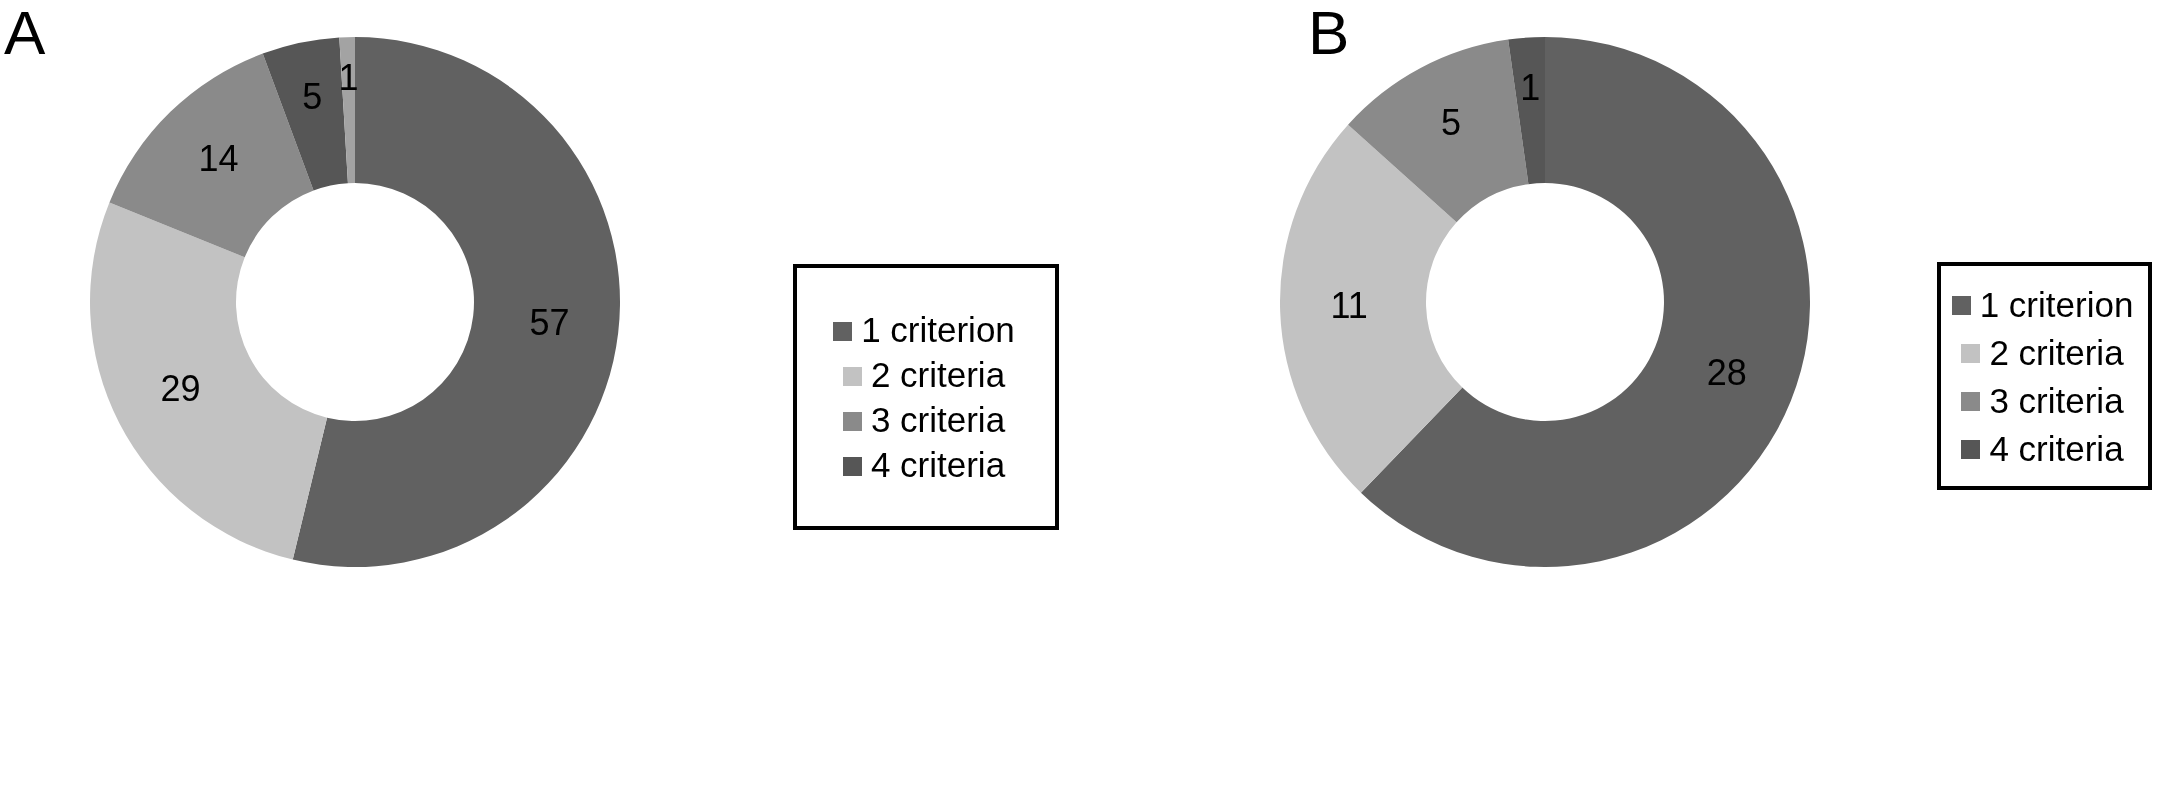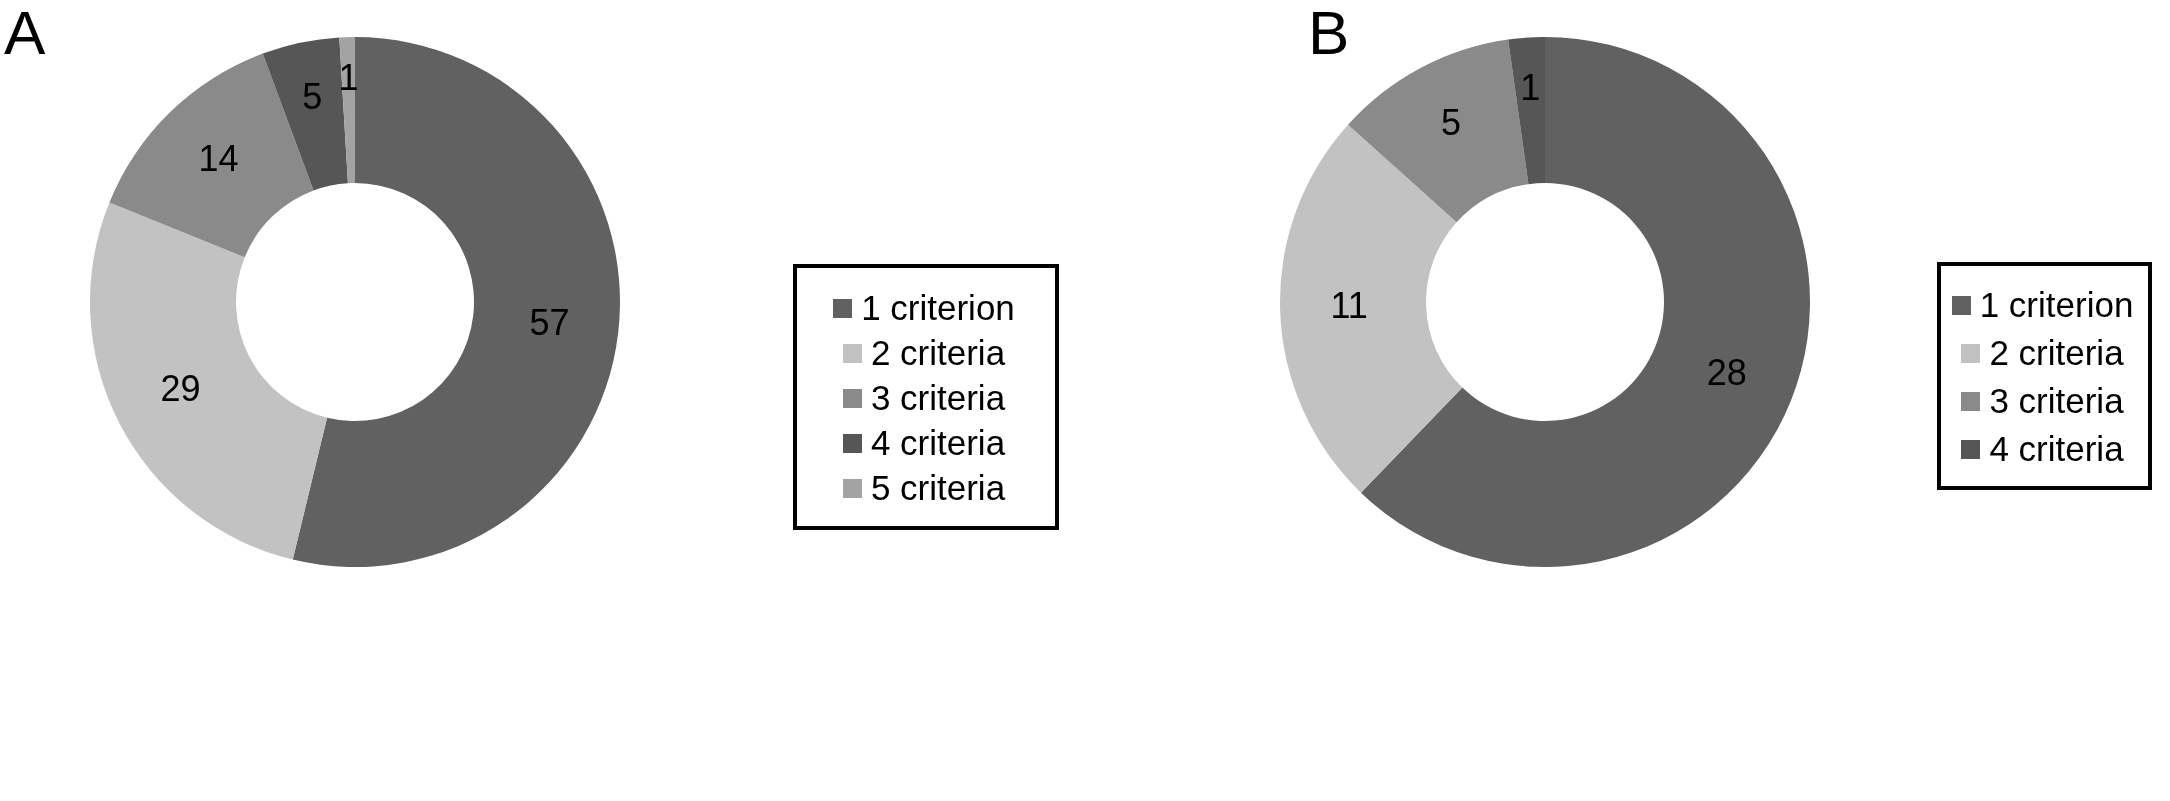--- a/index.html
+++ b/index.html
@@ -121,24 +121,20 @@
         <span class="legend-label">2 criteria</span>
       </div>
       <div class="legend-row">
         <span class="legend-swatch" style="background: rgb(138, 138, 138);"></span>
         <span class="legend-label">3 criteria</span>
       </div>
       <div class="legend-row">
         <span class="legend-swatch" style="background: rgb(86, 86, 86);"></span>
         <span class="legend-label">4 criteria</span>
       </div>
-      <div class="legend-row">
-        <span class="legend-swatch" style="background: rgb(163, 163, 163);"></span>
-        <span class="legend-label">5 criteria</span>
-      </div>
     </div>
 
 </div>
 
 <div class="panel" id="panel-b">
 
   <div class="panel-letter" id="letter-b" style="left:223px;">B</div>
 
   <div class="donut-wrap" id="donut-b-wrap" style="left:195px;">
     <svg class="donut-svg" id="donut-b-svg" viewBox="0 0 530 530">

